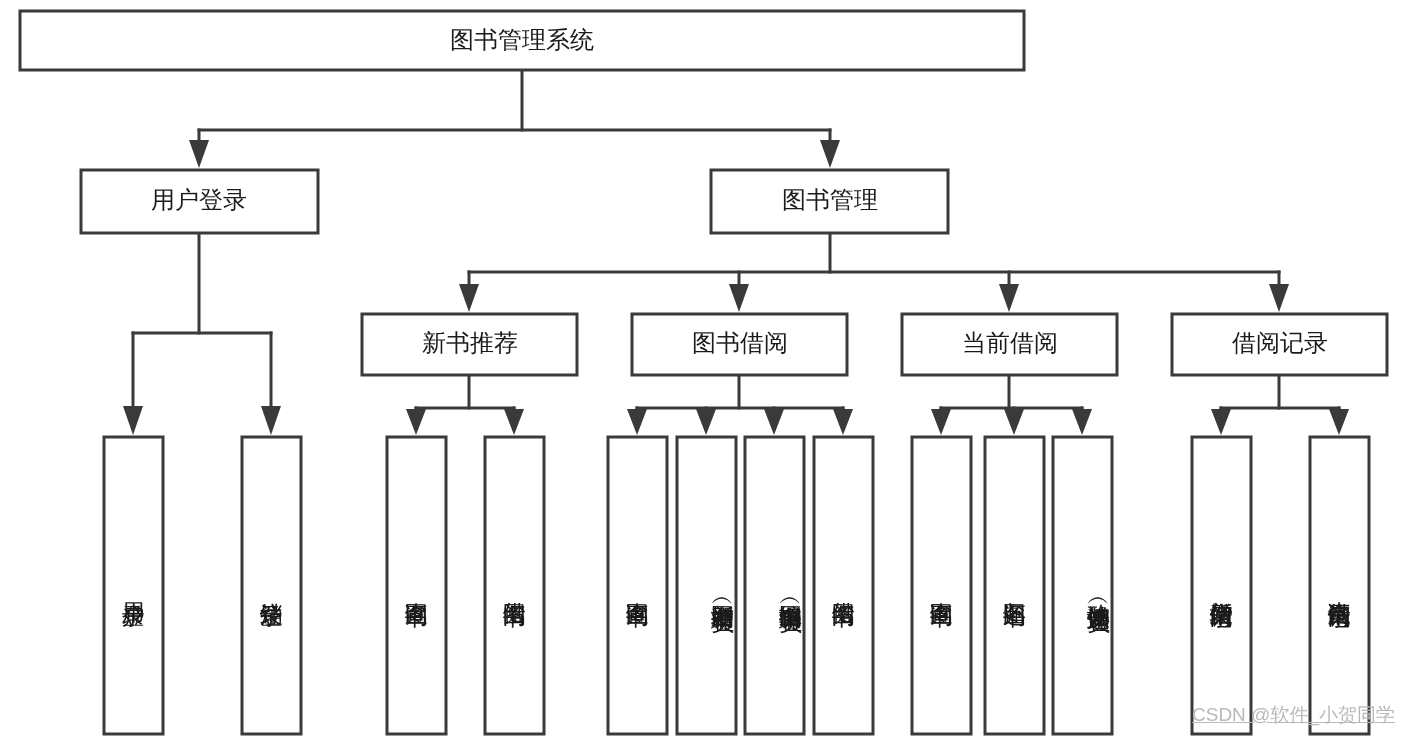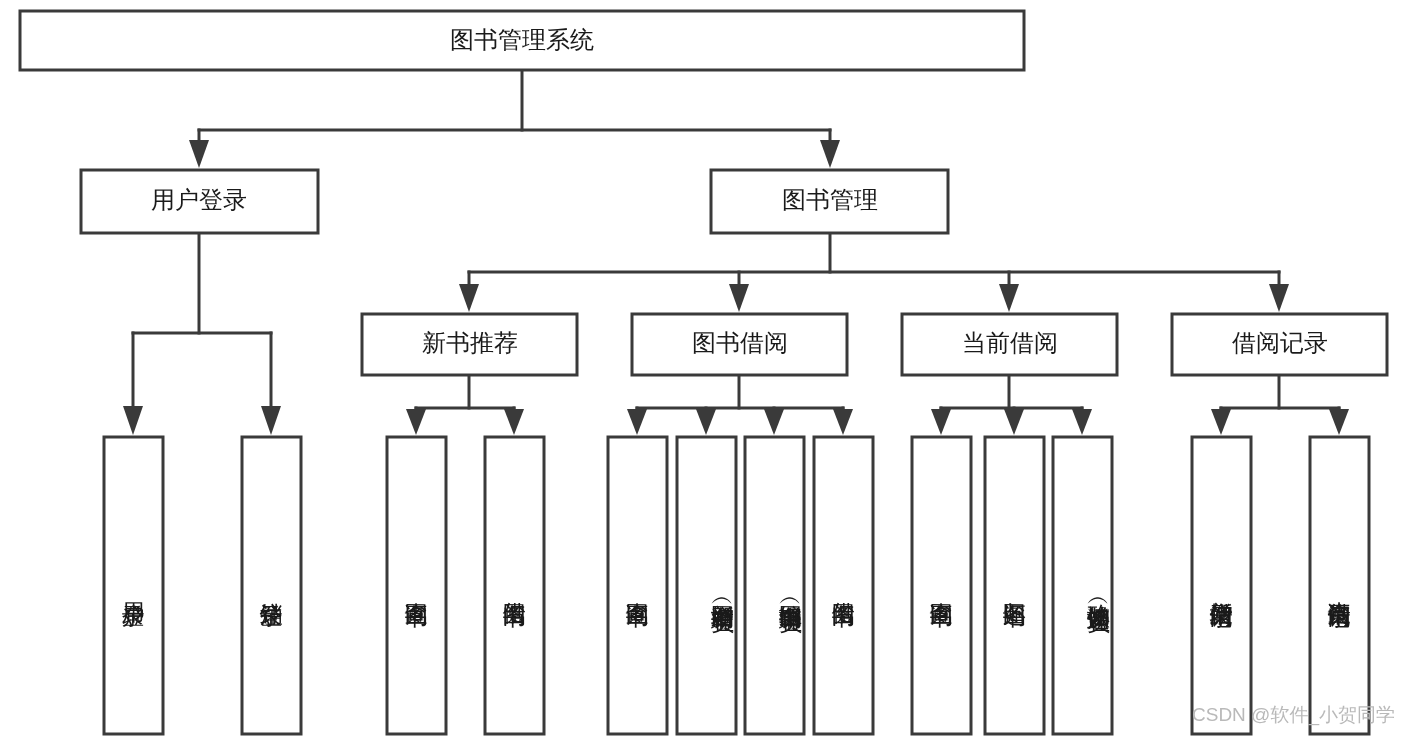--- a/index.html
+++ b/index.html
@@ -202,15 +202,15 @@
   <div class="node-label-v" style="left:608px; top:437px; width:59px; height:297px;">查询图书</div>
   <div class="node-label-v" style="left:677px; top:437px; width:59px; height:297px; align-items:flex-start; padding-top:10px; box-sizing:border-box;">新增图书（管理员）</div>
   <div class="node-label-v" style="left:745px; top:437px; width:59px; height:297px; align-items:flex-start; padding-top:10px; box-sizing:border-box;">编辑图书（管理员）</div>
   <div class="node-label-v" style="left:814px; top:437px; width:59px; height:297px;">借阅图书</div>
   <div class="node-label-v" style="left:912px; top:437px; width:59px; height:297px;">查询图书</div>
   <div class="node-label-v" style="left:985px; top:437px; width:59px; height:297px;">归还图书</div>
   <div class="node-label-v" style="left:1053px; top:437px; width:59px; height:297px; align-items:flex-start; padding-top:10px; box-sizing:border-box;">确认归还（管理员）</div>
   <div class="node-label-v" style="left:1192px; top:437px; width:59px; height:297px;">新增借阅记录</div>
   <div class="node-label-v" style="left:1310px; top:437px; width:59px; height:297px;">查询借阅记录</div>
 
-  <div class="watermark" style="left:1192px; top:702px;">CSDN @软件_小贺同学</div>
+  <div class="watermark" style="left:1192px; top:702px;text-decoration:underline;">CSDN @软件_小贺同学</div>
 
 </div>
 
 </body></html>

